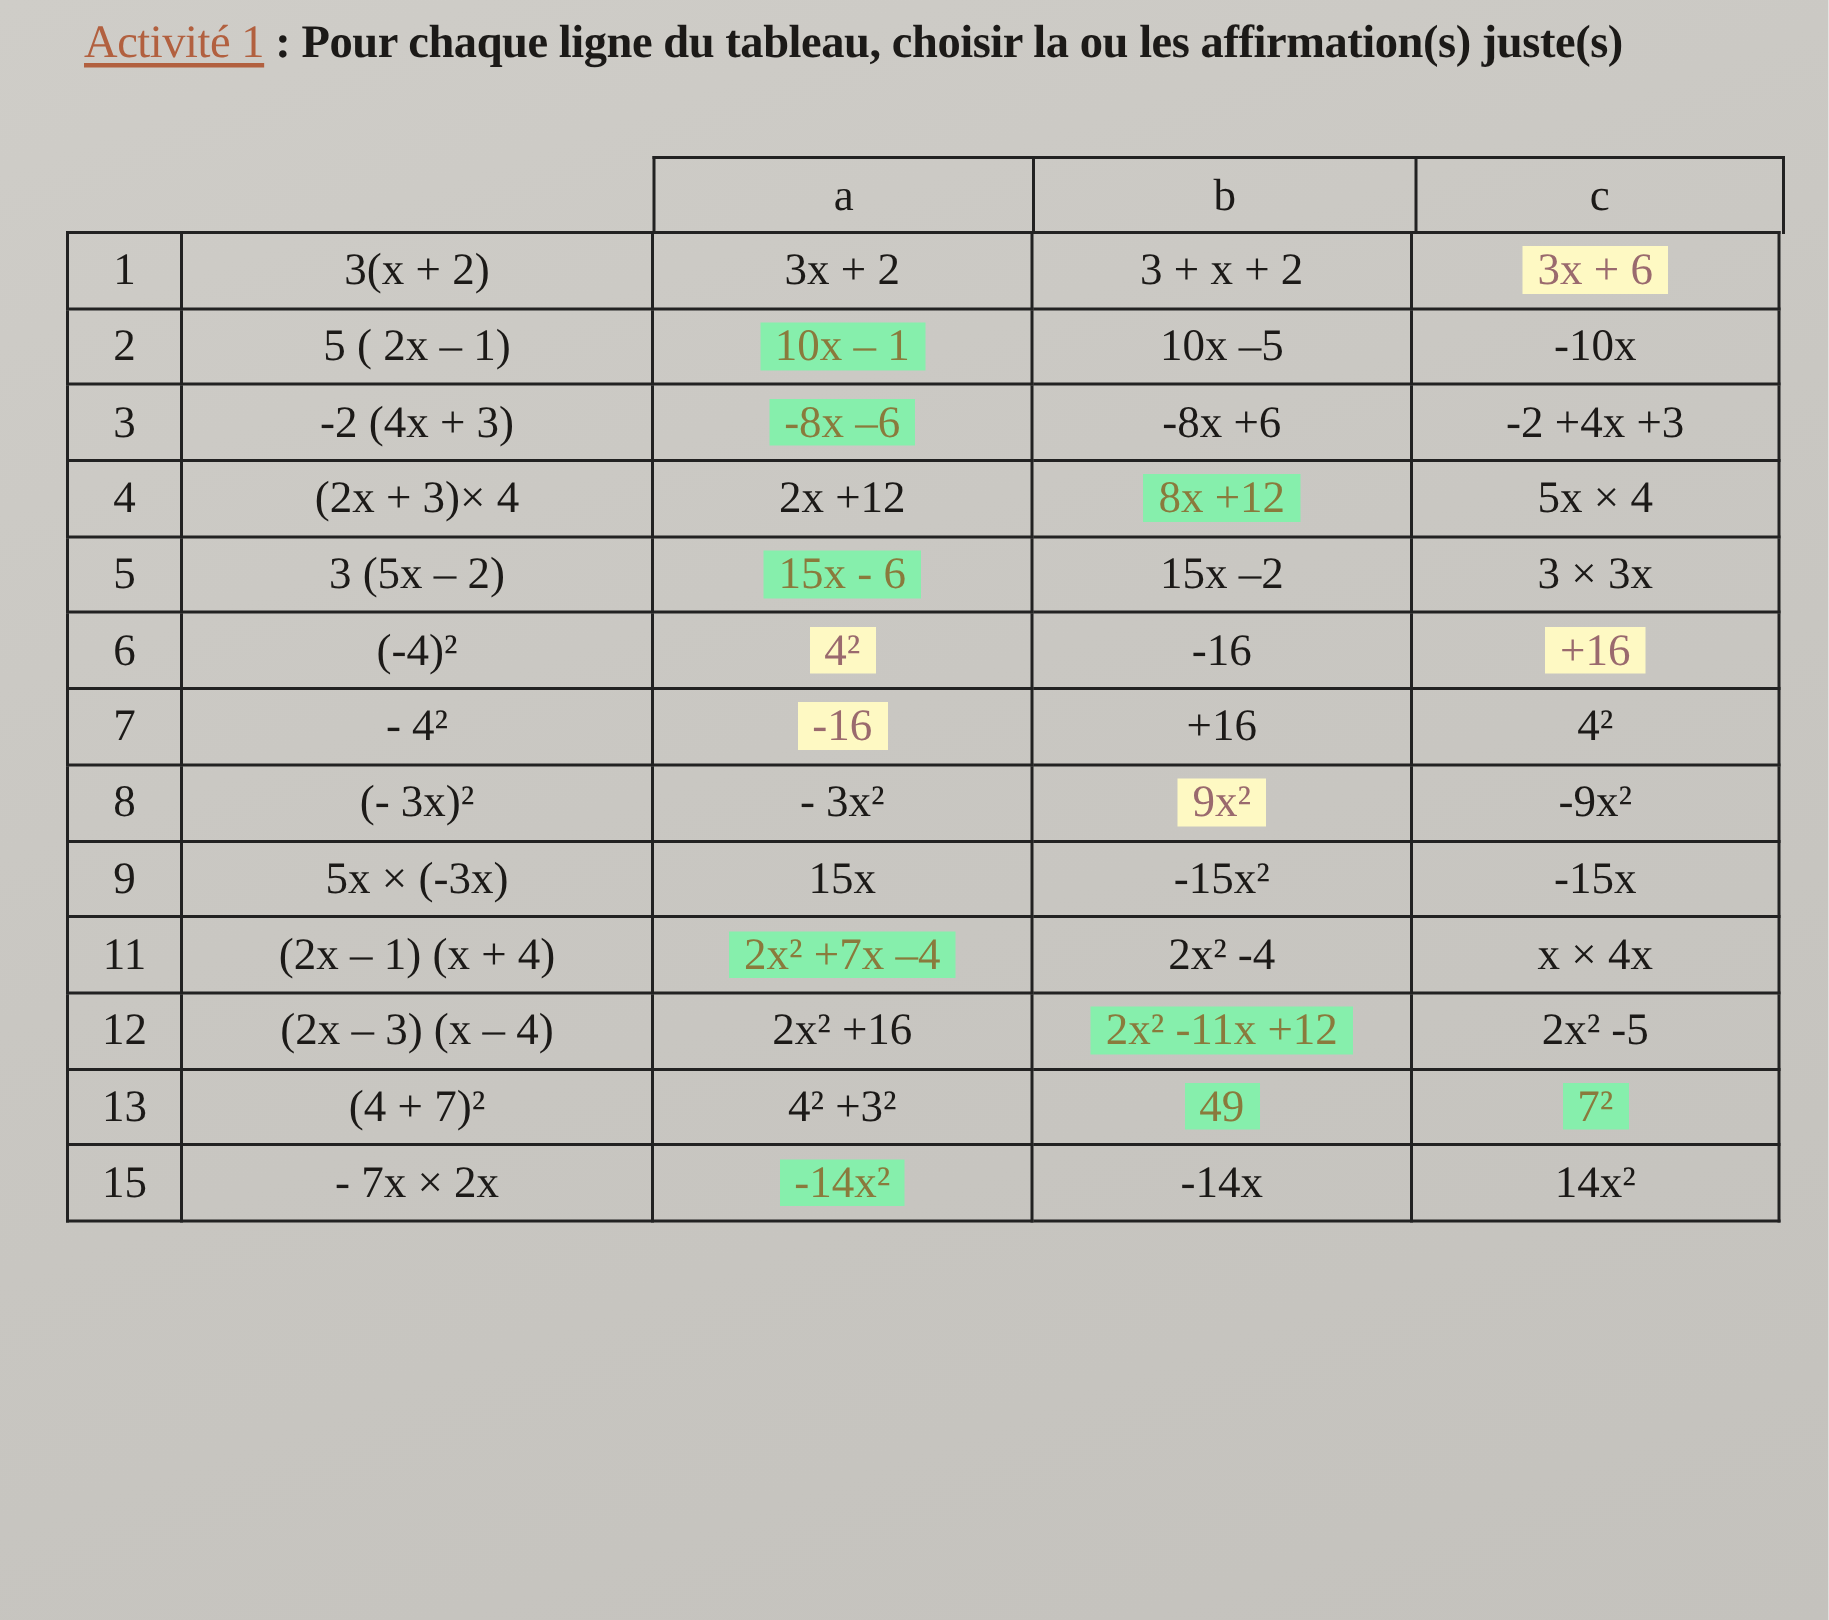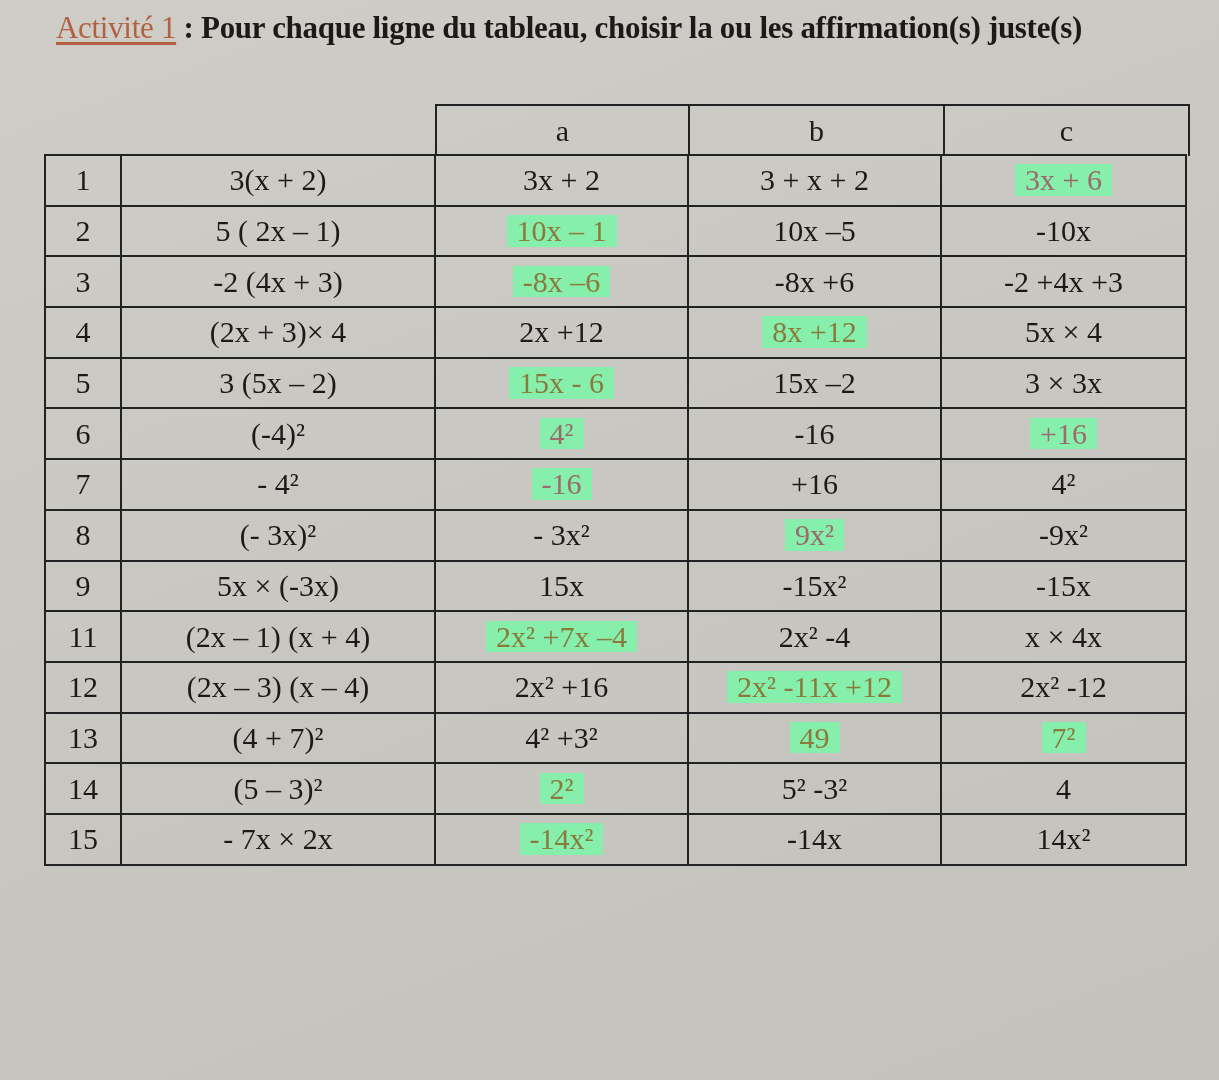--- a/index.html
+++ b/index.html
@@ -43,21 +43,21 @@
     font-size: 30px;
   }
   td.num { width: 74px; }
   td.expr { width: 312px; }
   td.opt { width: 251px; }
   td.opt.c { width: 243px; }
   .hl {
     display: inline-block; padding: 0 10px; line-height: 1.05;
   }
   .hl.yellow { background: #86efac; color: #8a7a3c; }
-  .hl.pink { background: #86efac; color: #9a6a6e; }
+  .hl.pink { background: #fef9c3; color: #9a6a6e; }
 </style>
 </head>
 <body>
 
 <div class="title">
   <span class="act">Activité 1</span><span> : Pour chaque ligne du tableau, choisir la ou les affirmation(s) juste(s)</span>
 </div>
 
 <div class="header-row">
   <div class="hcell" style="width:251px">a</div>
@@ -135,35 +135,28 @@
         <td class="expr"><span>(2x – 1) (x + 4)</span></td>
         <td class="opt"><span class="hl yellow">2x² +7x –4</span></td>
         <td class="opt"><span>2x² -4</span></td>
         <td class="opt c"><span>x × 4x</span></td>
       </tr>
       <tr>
         <td class="num"><span>12</span></td>
         <td class="expr"><span>(2x – 3) (x – 4)</span></td>
         <td class="opt"><span>2x² +16</span></td>
         <td class="opt"><span class="hl yellow">2x² -11x +12</span></td>
-        <td class="opt c"><span>2x² -12</span></td>
+        <td class="opt c"><span>2x² -5</span></td>
       </tr>
       <tr>
         <td class="num"><span>13</span></td>
         <td class="expr"><span>(4 + 7)²</span></td>
         <td class="opt"><span>4² +3²</span></td>
         <td class="opt"><span class="hl yellow">49</span></td>
         <td class="opt c"><span class="hl yellow">7²</span></td>
-      </tr>
-      <tr>
-        <td class="num"><span>14</span></td>
-        <td class="expr"><span>(5 – 3)²</span></td>
-        <td class="opt"><span class="hl yellow">2²</span></td>
-        <td class="opt"><span>5² -3²</span></td>
-        <td class="opt c"><span>4</span></td>
       </tr>
       <tr>
         <td class="num"><span>15</span></td>
         <td class="expr"><span>- 7x × 2x</span></td>
         <td class="opt"><span class="hl yellow">-14x²</span></td>
         <td class="opt"><span>-14x</span></td>
         <td class="opt c"><span>14x²</span></td>
       </tr>
     </tbody>
 </table>

